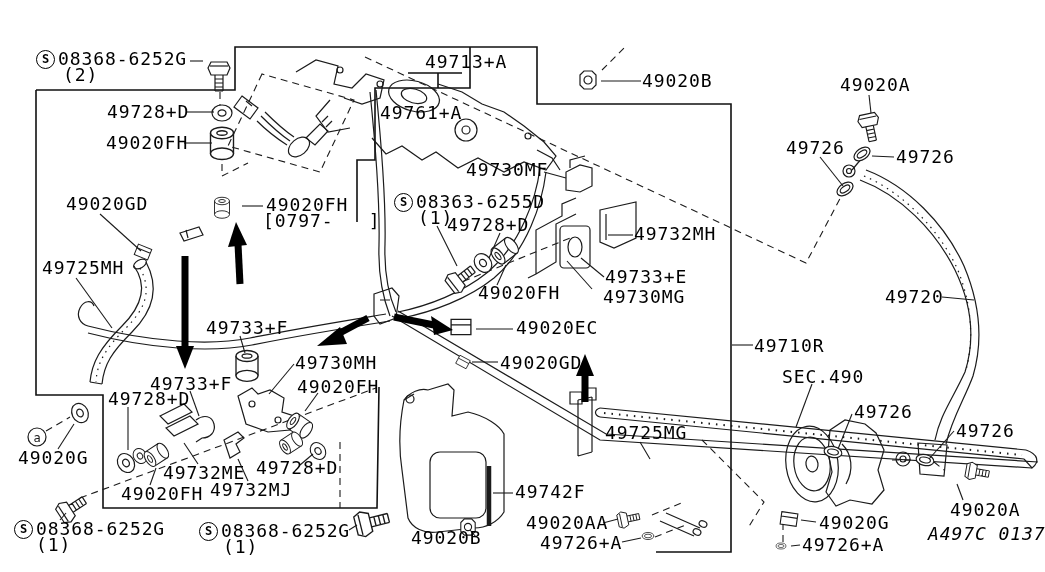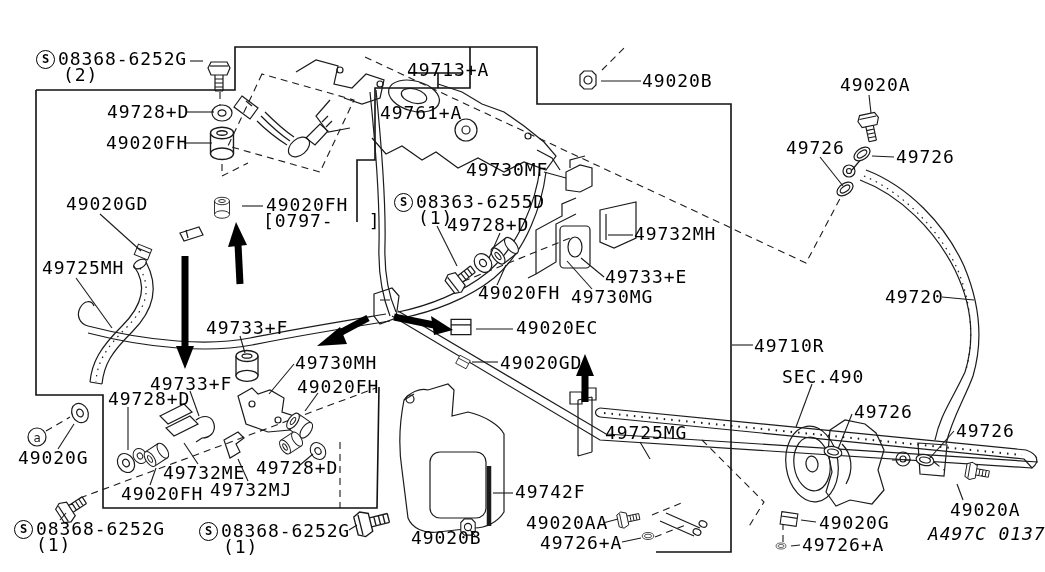--- a/index.html
+++ b/index.html
@@ -274,30 +274,30 @@
     <polygon points="576,376 594,376 585,354" fill="#000"></polygon>
   </g>
 </svg>
 
 <div id="labels">
       <div class="lbl" style="left: 36px; top: 51px;"><span class="row"><span class="scircle">S</span><span>08368-6252G</span></span><span class="l2" style="margin-left: 27px;">(2)</span></div>
       <div class="lbl" style="left: 107px; top: 104px;"><span class="row"><span>49728+D</span></span></div>
       <div class="lbl" style="left: 106px; top: 135px;"><span class="row"><span>49020FH</span></span></div>
       <div class="lbl" style="left: 66px; top: 196px;"><span class="row"><span>49020GD</span></span></div>
       <div class="lbl" style="left: 42px; top: 260px; text-align: center;"><span class="row"><span>49725MH</span></span></div>
-      <div class="lbl" style="left: 407px; top: 54px; margin-top: 8px;"><span class="row"><span>49713+A</span></span></div>
+      <div class="lbl" style="left: 425px; top: 54px;"><span class="row"><span>49713+A</span></span></div>
       <div class="lbl" style="left: 380px; top: 105px;"><span class="row"><span>49761+A</span></span></div>
       <div class="lbl" style="left: 642px; top: 73px;"><span class="row"><span>49020B</span></span></div>
       <div class="lbl" style="left: 466px; top: 162px;"><span class="row"><span>49730MF</span></span></div>
       <div class="lbl" style="left: 394px; top: 194px;"><span class="row"><span class="scircle">S</span><span>08363-6255D</span></span><span class="l2" style="margin-left: 24px;">(1)</span></div>
       <div class="lbl" style="left: 447px; top: 217px;"><span class="row"><span>49728+D</span></span></div>
       <div class="lbl" style="left: 634px; top: 226px;"><span class="row"><span>49732MH</span></span></div>
       <div class="lbl" style="left: 605px; top: 269px;"><span class="row"><span>49733+E</span></span></div>
       <div class="lbl" style="left: 478px; top: 285px;"><span class="row"><span>49020FH</span></span></div>
-      <div class="lbl" style="left: 571px; top: 289px; text-align: center;"><span class="row"><span>49730MG</span></span></div>
+      <div class="lbl" style="left: 603px; top: 289px; text-align: center;"><span class="row"><span>49730MG</span></span></div>
       <div class="lbl" style="left: 266px; top: 197px;"><span class="row"><span>49020FH</span></span><span class="l2" style="margin-left: -3px;">[0797-   ]</span></div>
       <div class="lbl" style="left: 840px; top: 77px;"><span class="row"><span>49020A</span></span></div>
       <div class="lbl" style="left: 786px; top: 140px;"><span class="row"><span>49726</span></span></div>
       <div class="lbl" style="left: 896px; top: 149px;"><span class="row"><span>49726</span></span></div>
       <div class="lbl" style="left: 885px; top: 289px;"><span class="row"><span>49720</span></span></div>
       <div class="lbl" style="left: 206px; top: 320px;"><span class="row"><span>49733+F</span></span></div>
       <div class="lbl" style="left: 295px; top: 355px;"><span class="row"><span>49730MH</span></span></div>
       <div class="lbl" style="left: 297px; top: 379px;"><span class="row"><span>49020FH</span></span></div>
       <div class="lbl" style="left: 516px; top: 320px;"><span class="row"><span>49020EC</span></span></div>
       <div class="lbl" style="left: 500px; top: 355px;"><span class="row"><span>49020GD</span></span></div>

